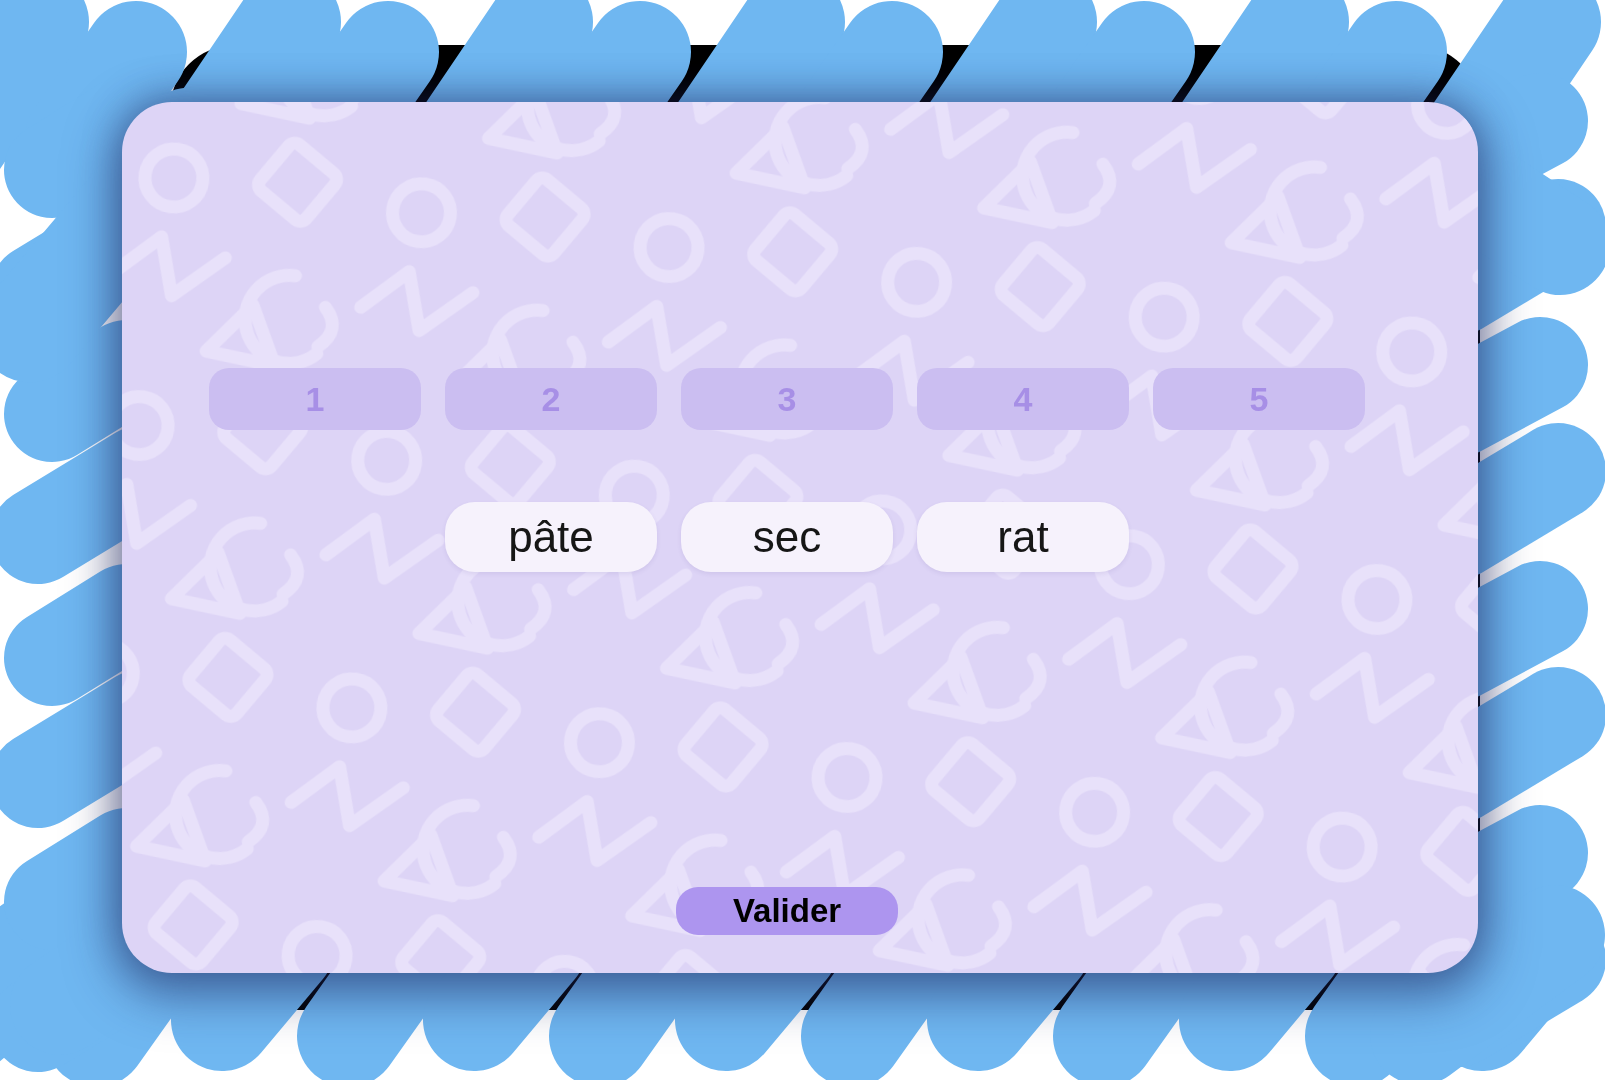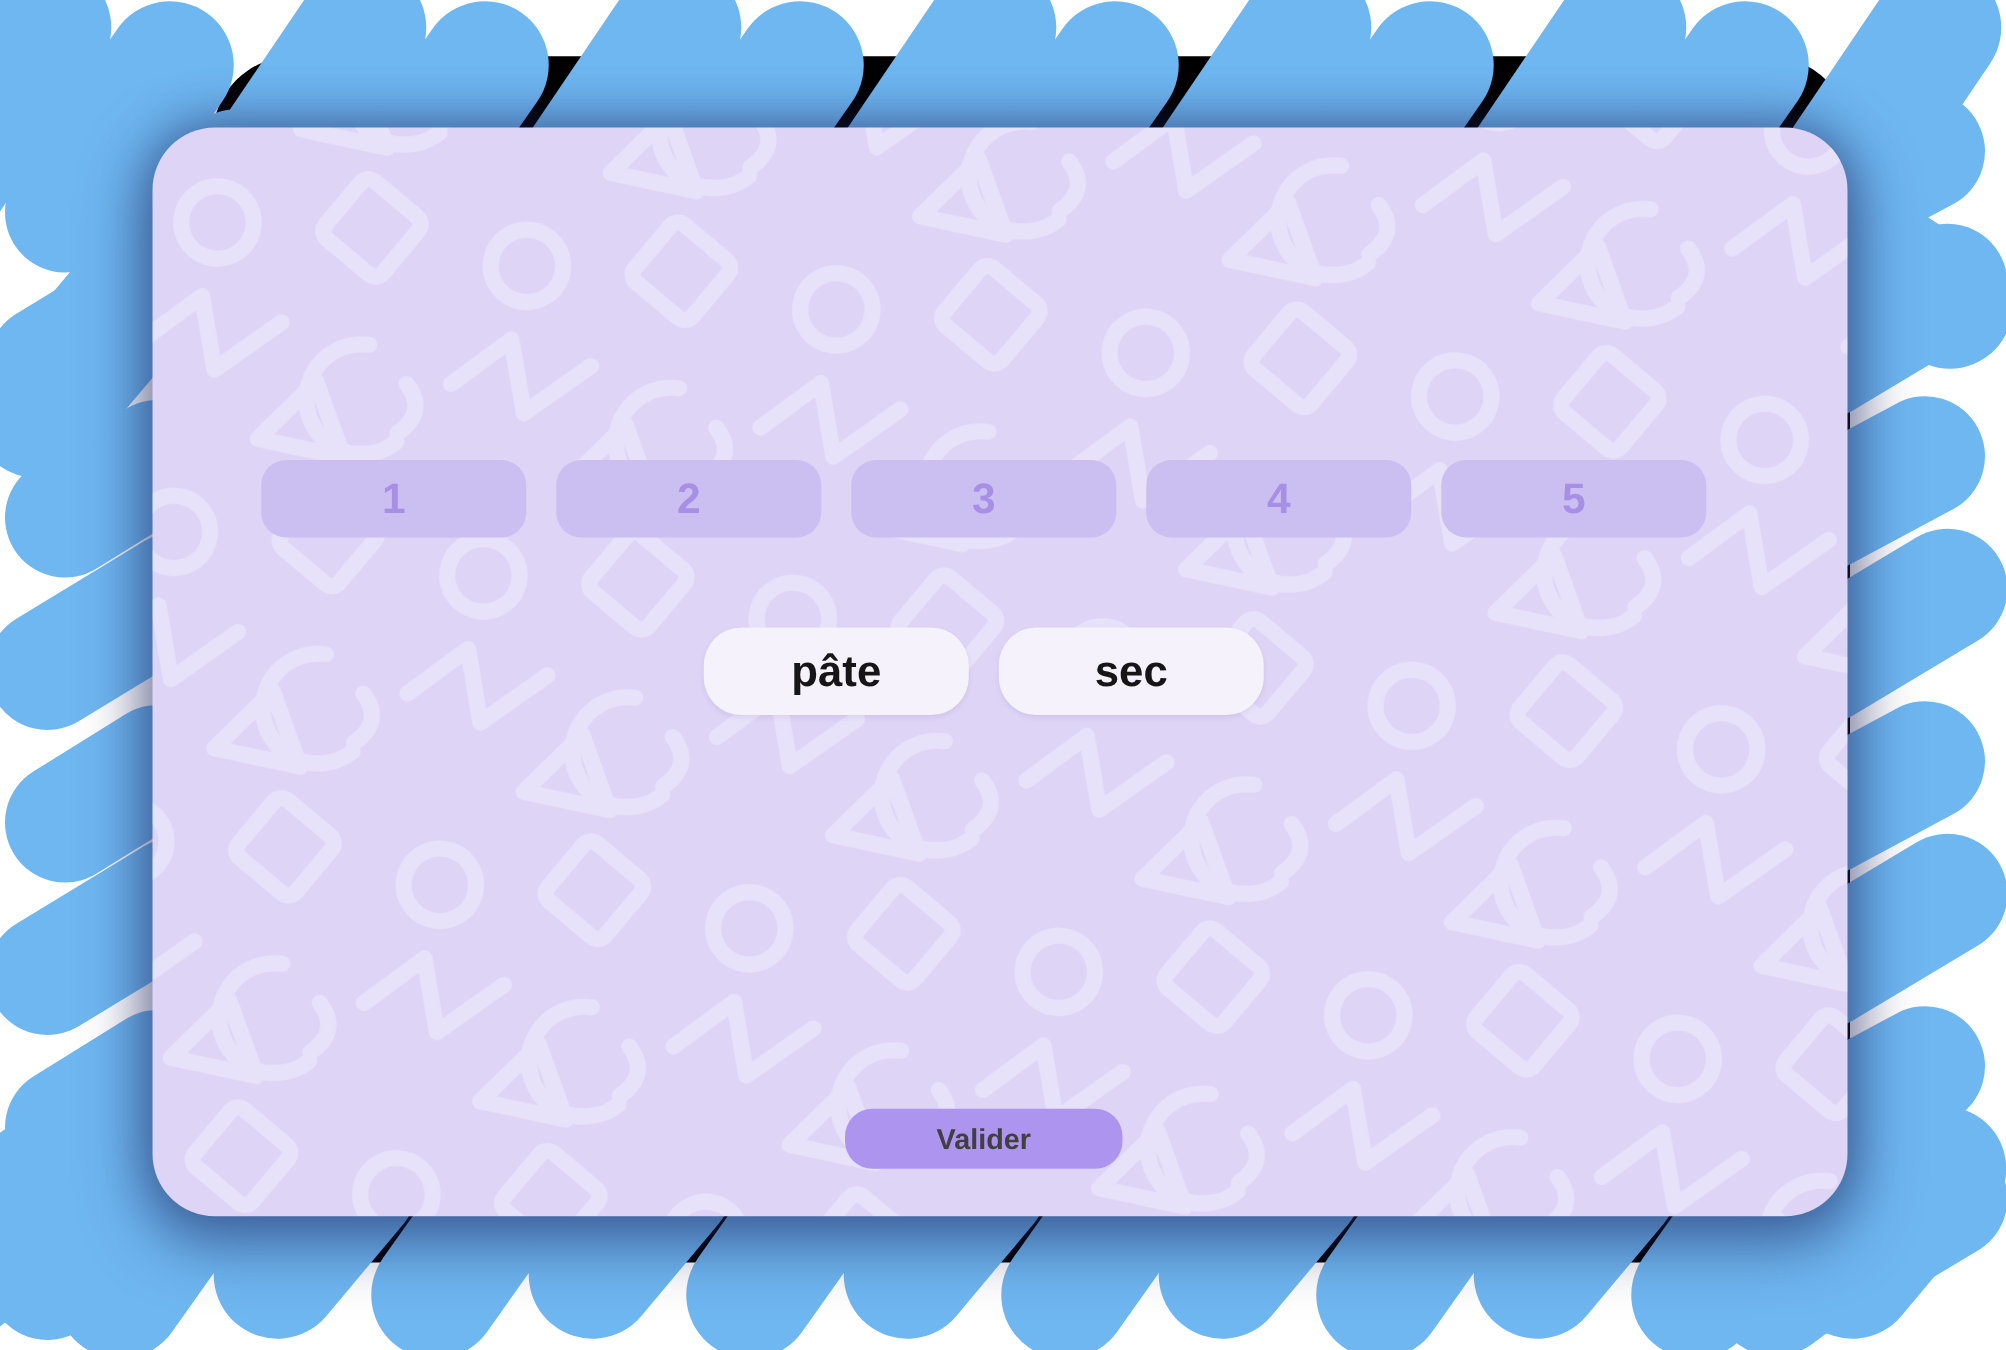--- a/index.html
+++ b/index.html
@@ -33,28 +33,28 @@
   .slot span{
     color:#a78fe6;font-size:34px;font-weight:bold;line-height:1;
   }
 
   .word{
     width:212px;height:70px;border-radius:30px;background:#f6f2fc;
     display:flex;align-items:center;justify-content:center;cursor:pointer;
     box-shadow:0 2px 4px rgba(90,70,150,0.10);
   }
   .word span{
-    color:#161616;font-size:35px;font-weight:bold;line-height:1;
+    color:#161616;font-size:44px;font-weight:normal;line-height:1;
   }
 
   .button-row{top:785px;position:absolute;left:0;right:26px;display:flex;justify-content:center;}
   .validate-btn{
     width:222px;height:48px;border-radius:22px;border:none;background:#ad95ef;
     display:flex;align-items:center;justify-content:center;cursor:pointer;
-    color:#404040;font-size:23px;font-weight:bold;
+    color:#000000;font-size:33px;font-weight:bold;
     font-family:"Liberation Sans","DejaVu Sans",sans-serif;
   }
 </style>
 </head>
 <body>
 
 <div class="stage">
 
   <svg class="frame" viewBox="0 0 1605 1080">
     <rect x="170" y="45" width="1310" height="965" rx="65" fill="#000000"></rect>
@@ -146,20 +146,23 @@
           </div>
       </div>
 
       <div class="row words-row">
         <div class="word">
             <span>pâte</span>
           </div>
         <div class="word">
             <span>sec</span>
           </div>
+        <div class="word">
+            <span>rat</span>
+          </div>
       </div>
 
       <div class="button-row">
         <button class="validate-btn">Valider</button>
       </div>
 
     </div>
   </div>
 </div>
 

